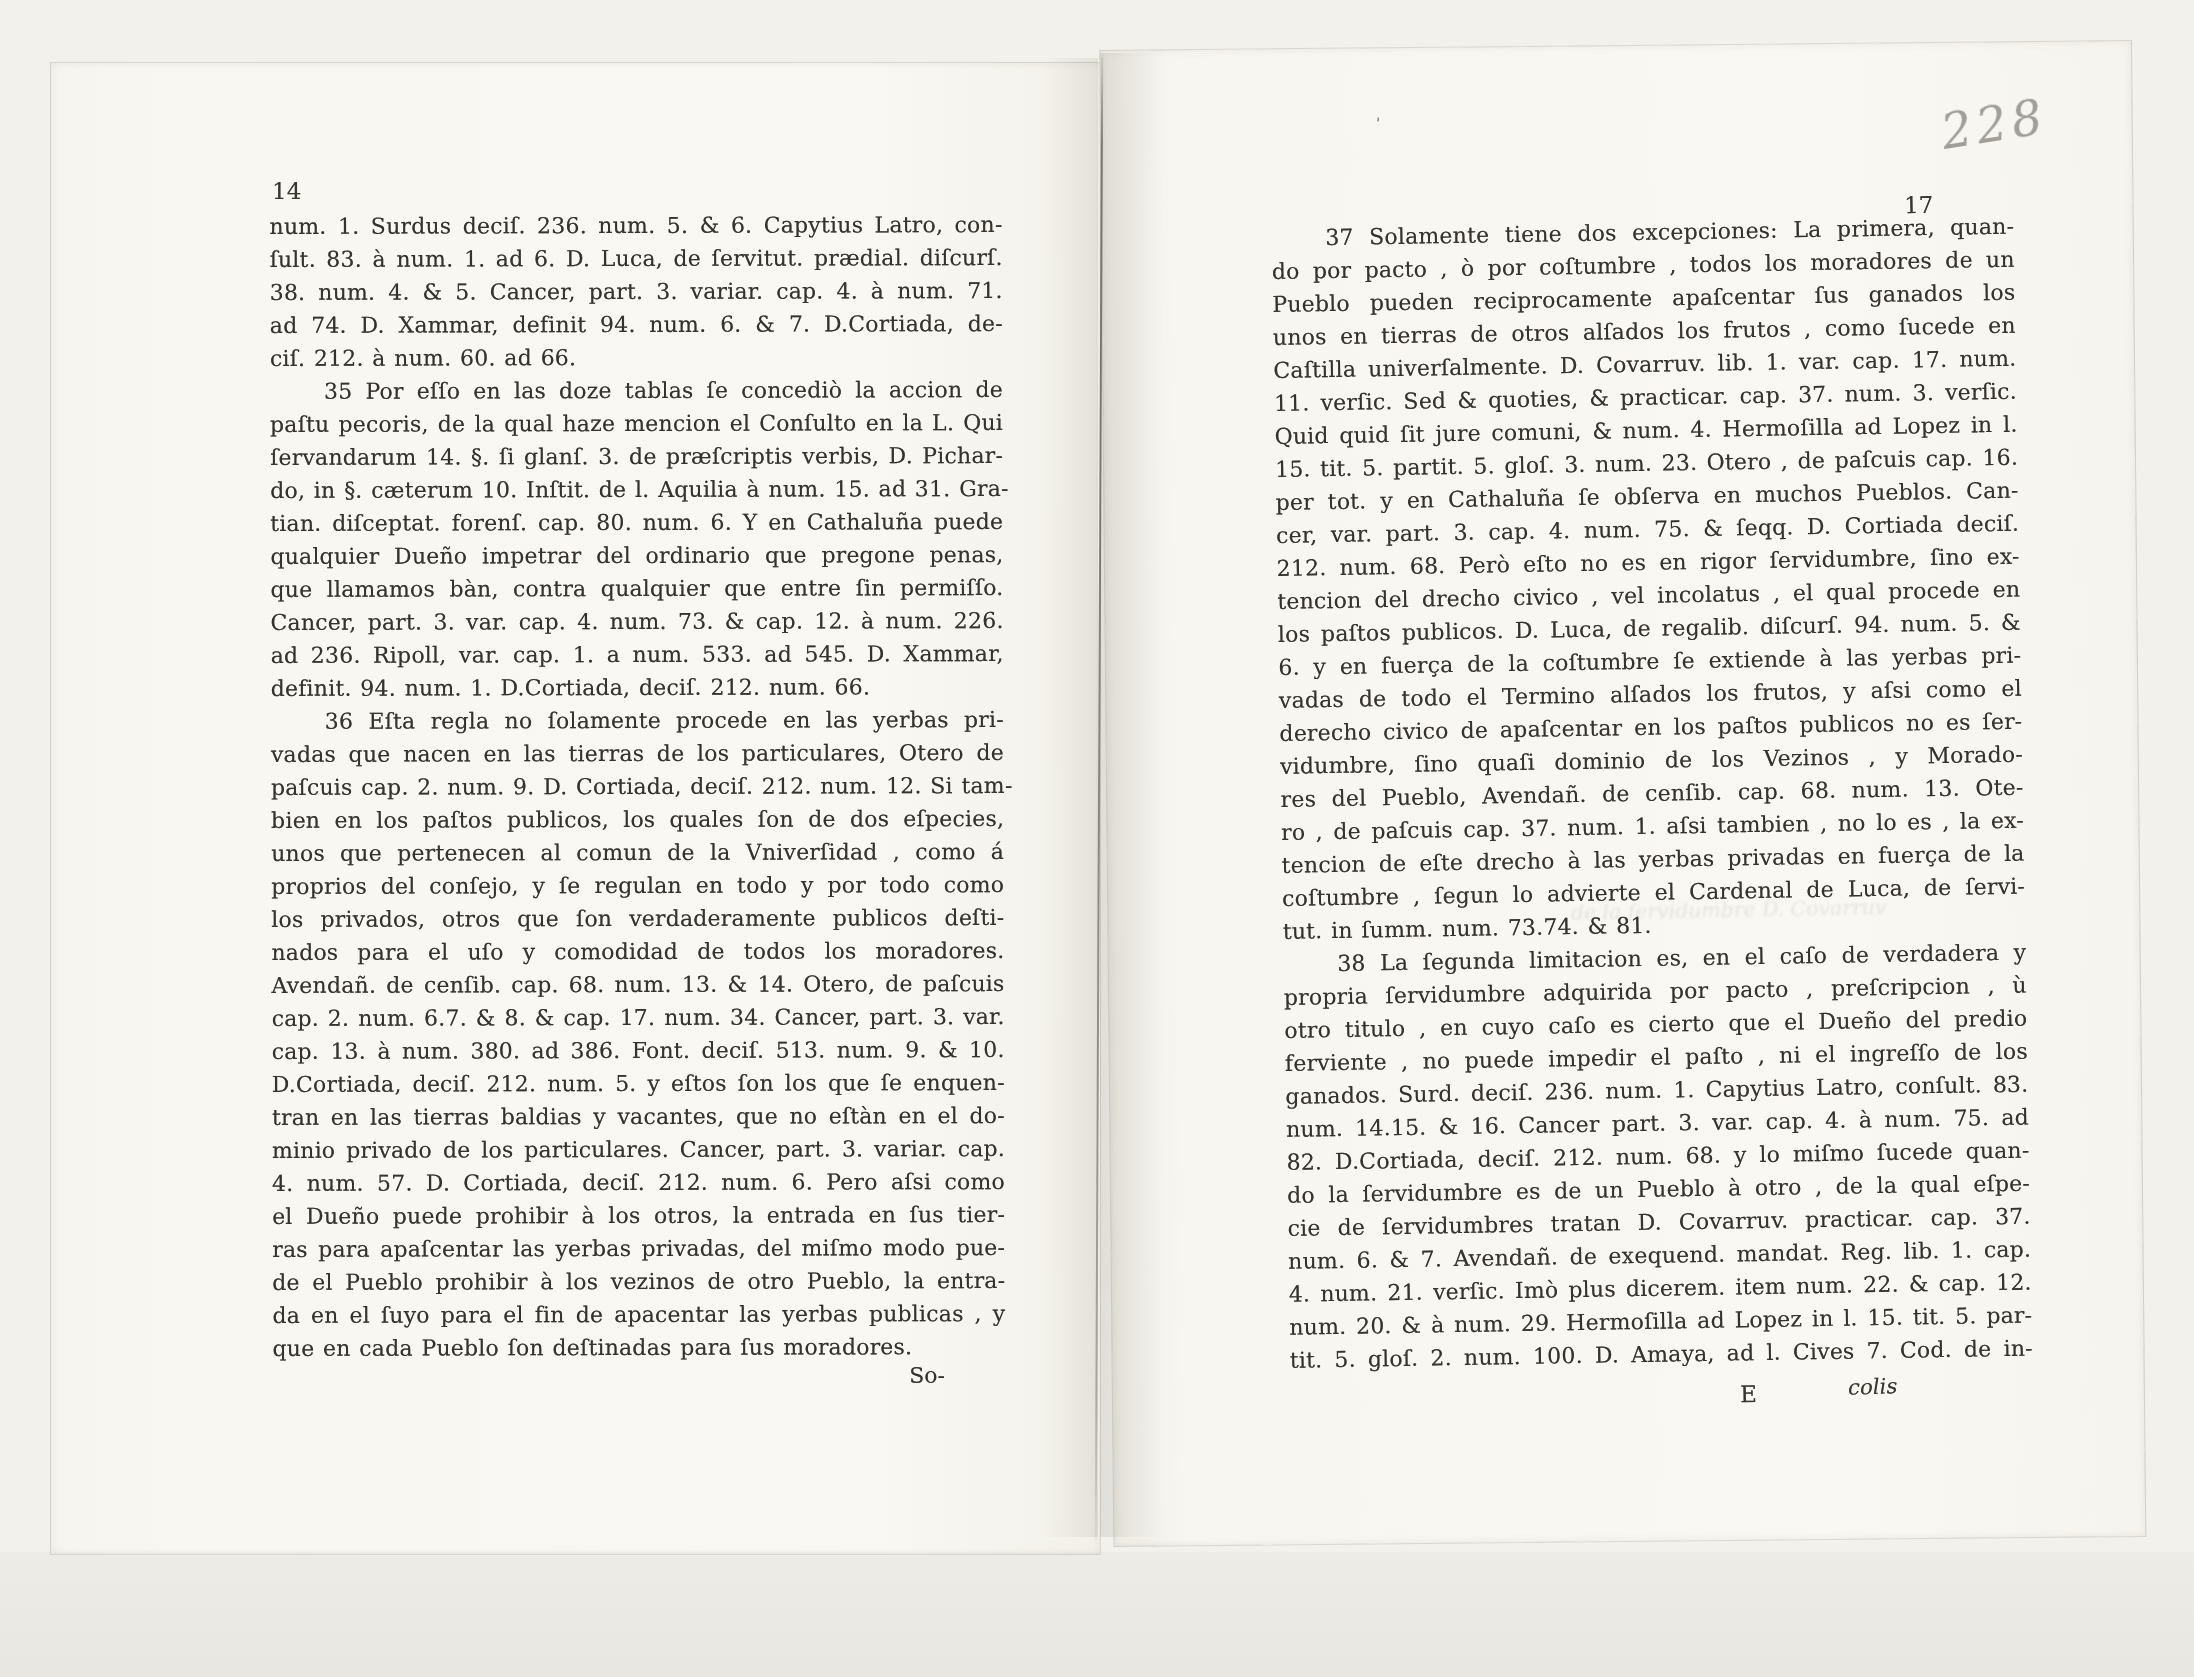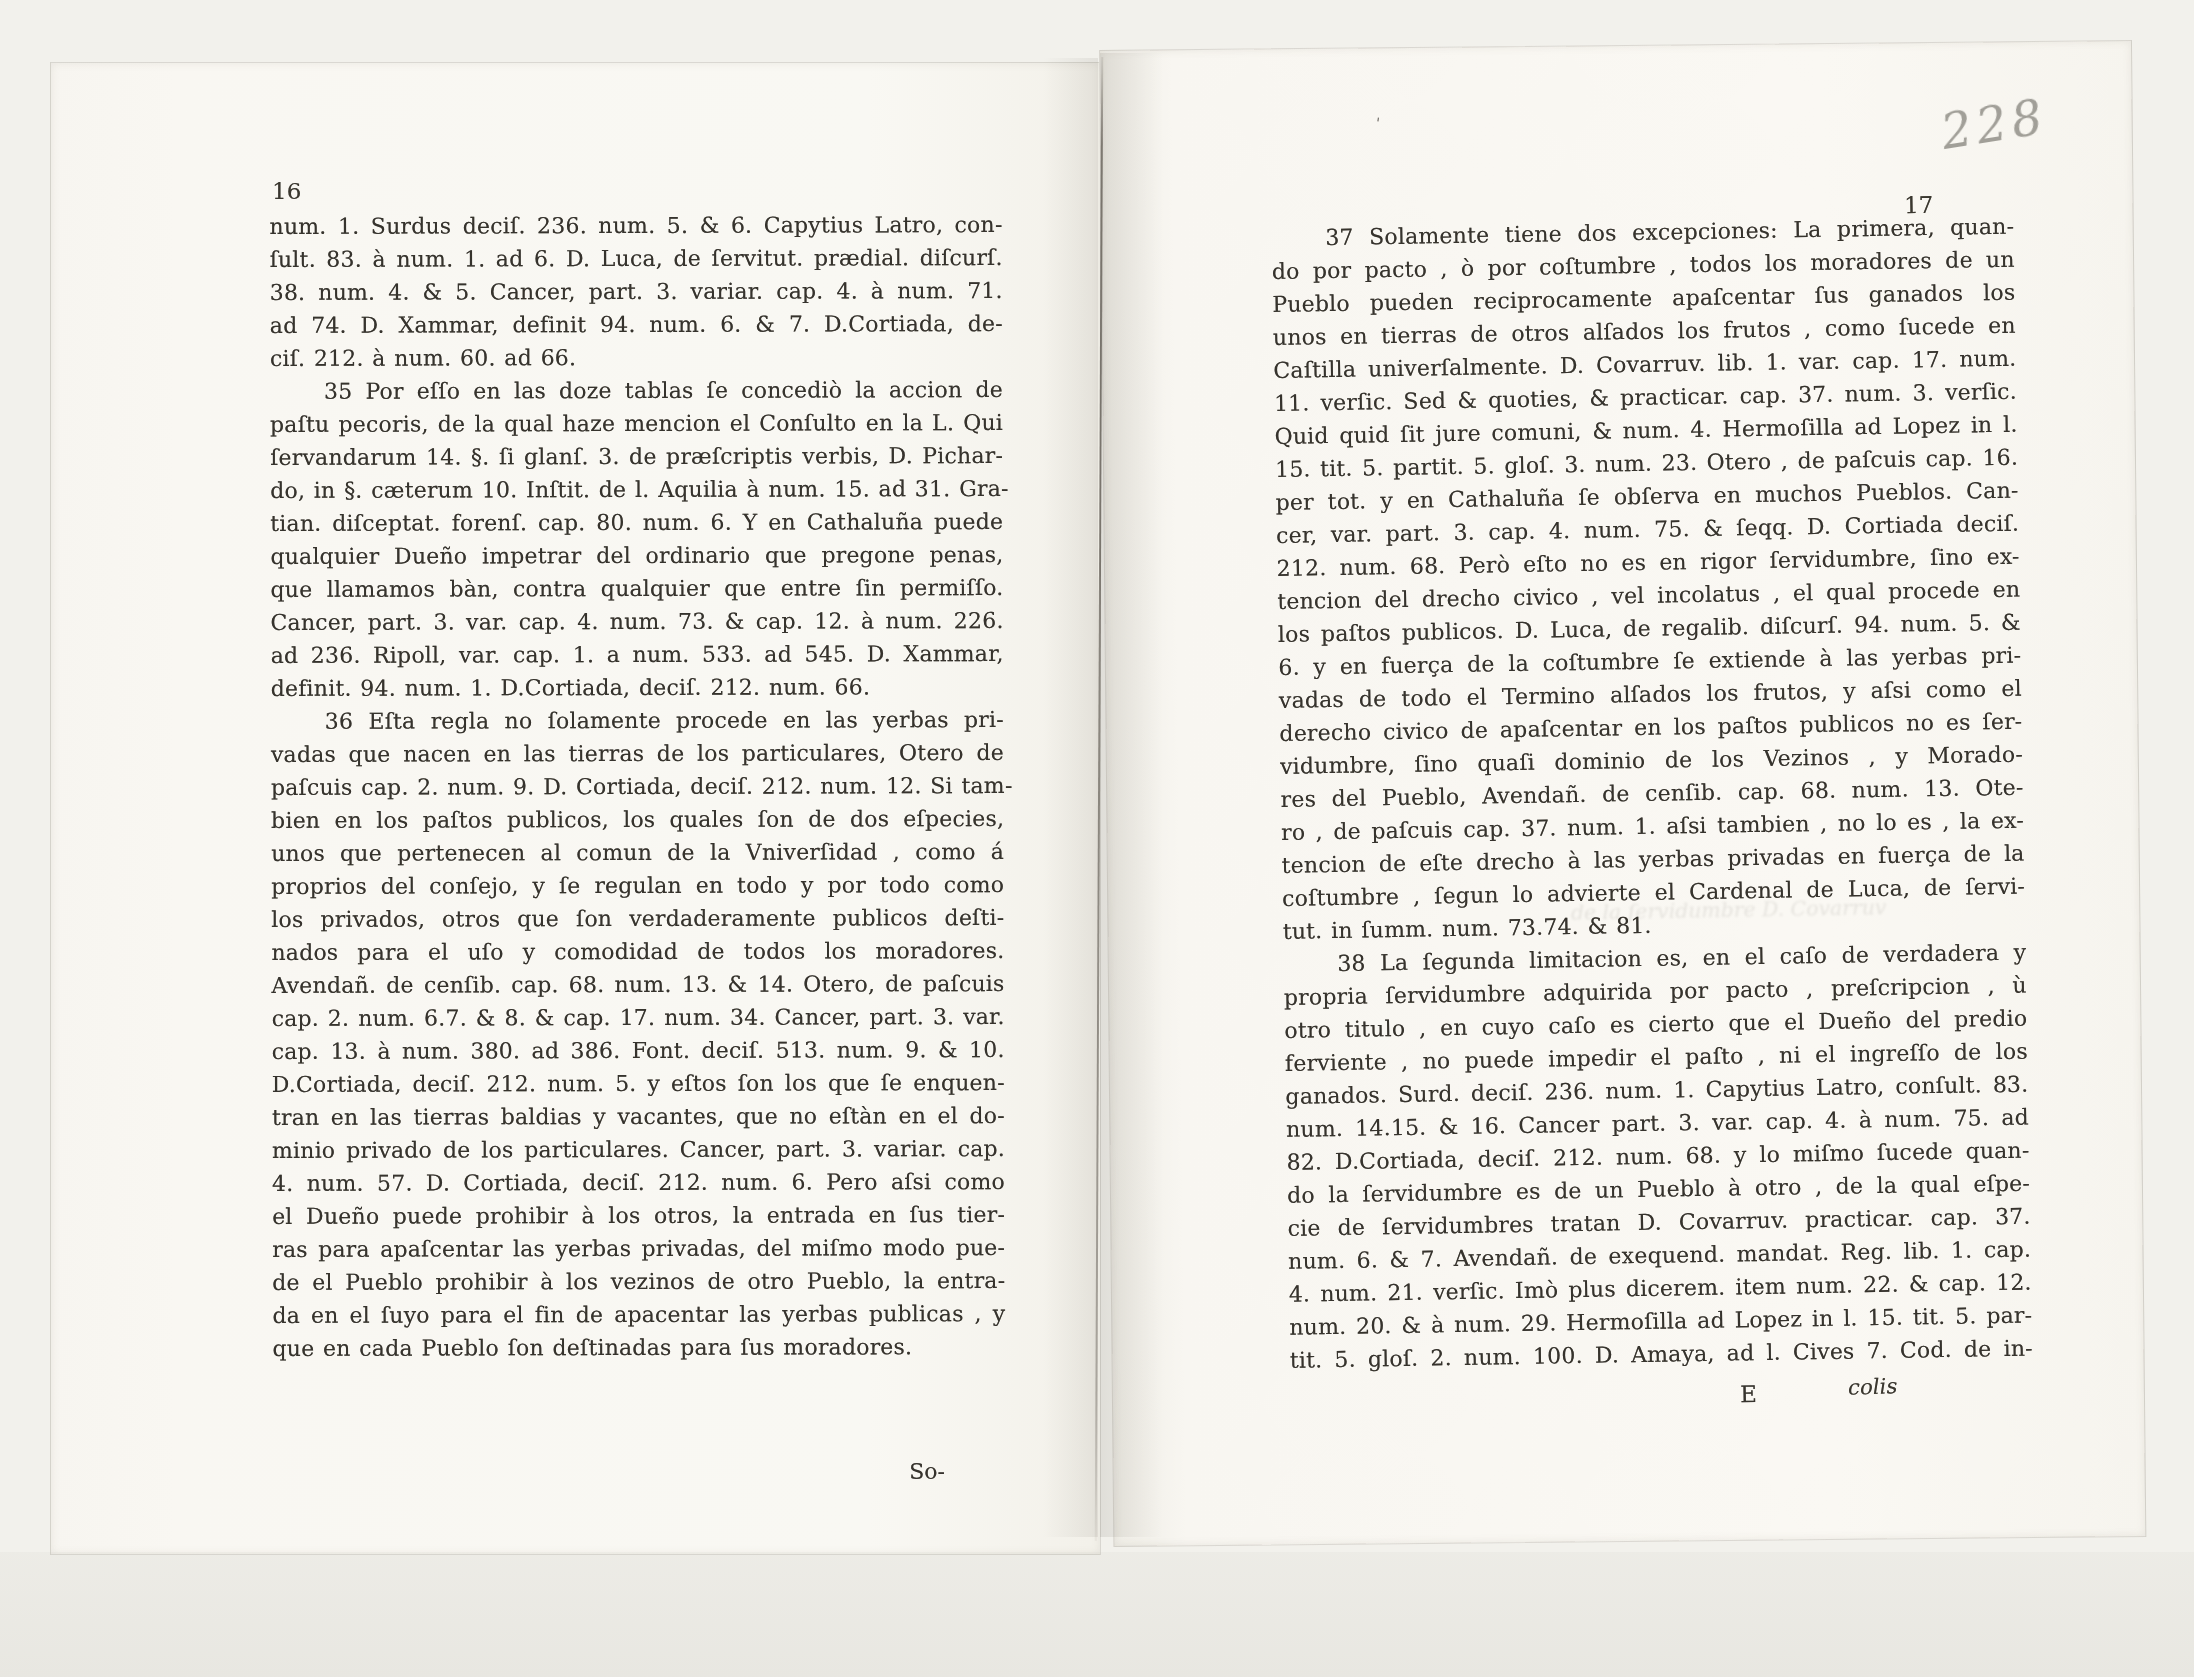--- a/index.html
+++ b/index.html
@@ -57,21 +57,21 @@
   }
   #pagenum-left{ left:272px; top:178px; }
   #pagenum-right{ left:1904px; top:192px; transform:rotate(-1deg); }
   #handwritten{
     position:absolute; left:1941px; top:96px;
     font-style:italic; font-size:48px; letter-spacing:4.8px;
     color:#98968f; transform:rotate(-9deg);
     filter:blur(0.3px); opacity:0.9;
   }
   #catchword-left{
-    position:absolute; left:271px; top:1459px; width:674px;
+    position:absolute; left:271px; top:1363px; width:674px;
     text-align:right; font-size:22px; color:#36332d;
     text-shadow:0 0 0.6px rgba(52,48,42,0.55);
   }
   #signature-mark{
     position:absolute; left:1740px; top:1381px; font-size:23px; color:#36332d;
     transform:rotate(-1deg); text-shadow:0 0 0.6px rgba(52,48,42,0.5);
   }
   #catchword-right{
     position:absolute; left:1848px; top:1374px; font-size:21.3px; font-style:italic;
     color:#3a372f; transform:rotate(-2deg);
@@ -97,21 +97,21 @@
 
 <div id="scan">
 
   <div id="sheet-left" class="sheet"></div>
   <div id="sheet-right" class="sheet"></div>
 
   <div id="fold-shade-left"></div>
   <div id="fold-shade-right"></div>
   <div id="fold"></div>
 
-  <div id="pagenum-left" class="pagenum">16</div>
+  <div id="pagenum-left" class="pagenum">14</div>
 
   <div id="pagenum-right" class="pagenum">17</div>
 
   <div id="handwritten">228</div>
 
   <div id="stray-mark">'</div>
 
   <div id="ghost-text">de la ſervidumbre D. Covarruv</div>
 
   <div id="col-left" class="text-col">

